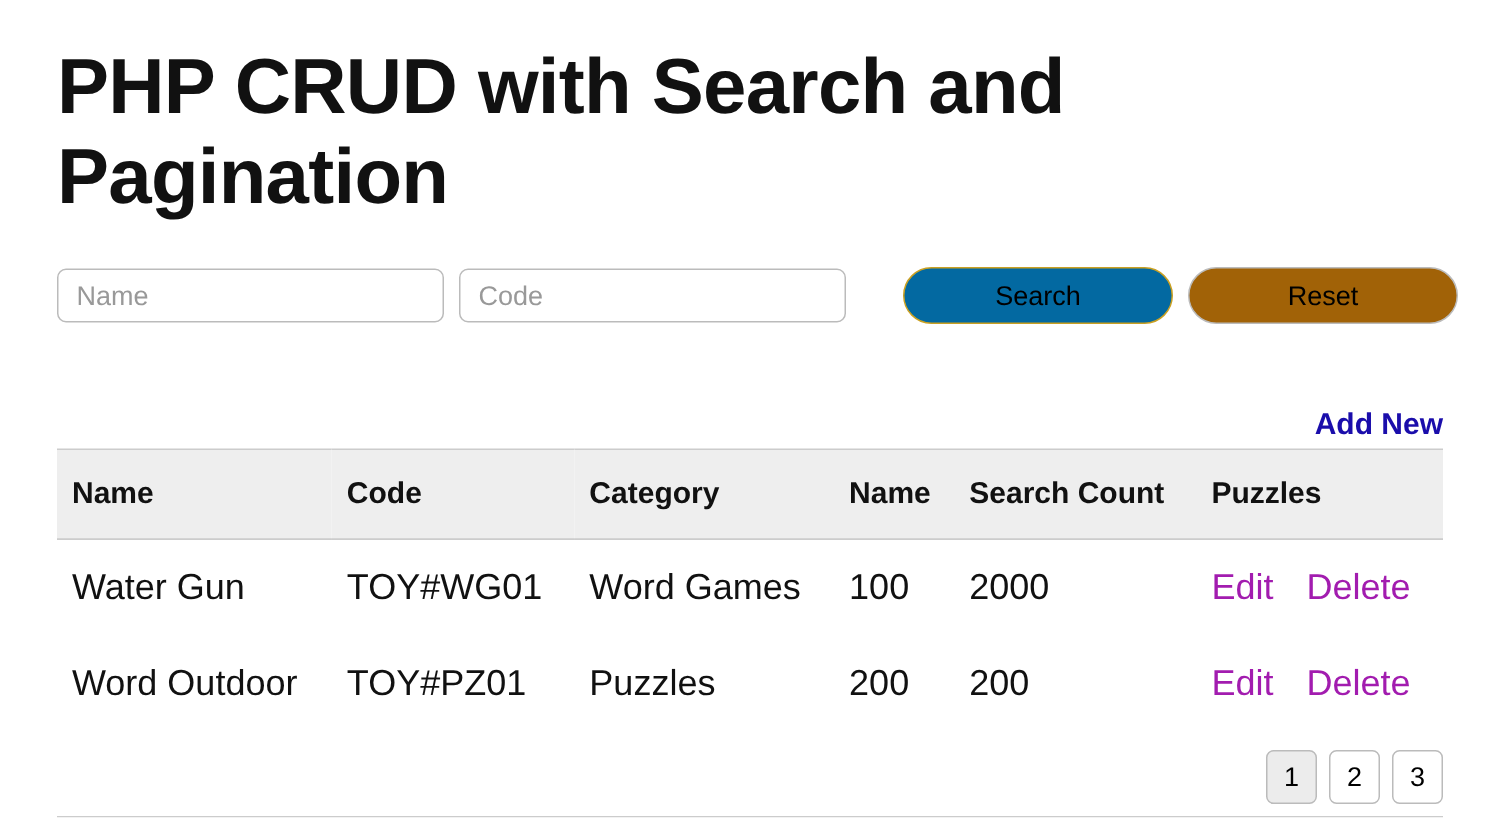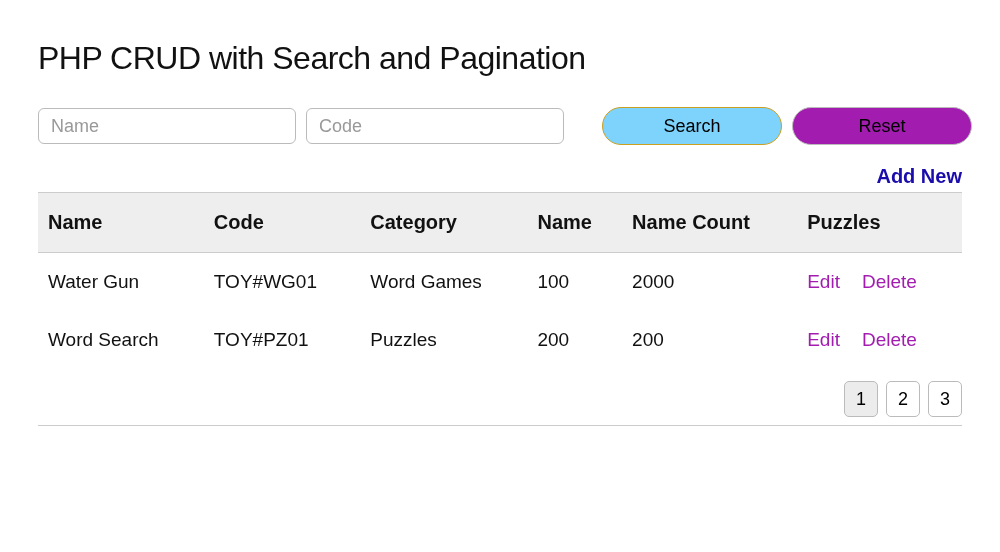--- a/index.html
+++ b/index.html
@@ -4,23 +4,23 @@
 <style>
   * { box-sizing: border-box; margin: 0; padding: 0; }
   body {
     font-family: -apple-system, BlinkMacSystemFont, "Segoe UI", Arial, sans-serif;
     background: #fff;
     color: #111;
     width: 1000px;
     padding: 0 38px;
   }
   h1 {
-    font-size: 32px;
-    font-weight: 400;
-    margin: 40px 0 30px 0;
+    font-size: 52px;
+    font-weight: 700;
+    margin: 28px 0 30px 0;
     letter-spacing: -0.5px;
   }
   .search-row {
     display: flex;
     align-items: center;
     gap: 10px;
     margin-bottom: 20px;
   }
   .search-input {
     height: 36px;
@@ -36,55 +36,56 @@
   .btn {
     height: 38px;
     border-radius: 20px;
     font-size: 18px;
     font-weight: 500;
     border: 1px solid #bbb;
     cursor: pointer;
     padding: 0 36px;
   }
   .btn-search {
-    background: #7dd3fc;
+    background: #0369a1;
     border-color: #caa022;
     flex: 0 0 180px;
   }
   .btn-reset {
-    background: #a21caf;
+    background: #a16207;
     flex: 0 0 180px;
   }
   .addnew-row {
     display: flex;
     justify-content: flex-end;
     margin: 10px 0 4px 0;
   }
   .addnew-link {
     color: #1a0dab;
     font-weight: 700;
     font-size: 20px;
     text-decoration: none;
     cursor: pointer;
+    margin-top: 36px;
   }
   table {
     width: 100%;
     border-collapse: collapse;
   }
   thead th {
     text-align: left;
     font-size: 20px;
     font-weight: 700;
     background: #eee;
     border-top: 1px solid #ccc;
     border-bottom: 1px solid #ccc;
     padding: 18px 10px;
   }
   tbody td {
-    font-size: 19px;
+    font-size: 24px;
     padding: 18px 10px;
     vertical-align: middle;
   }
   .action-cell { white-space: nowrap; }
   .action-link {
     color: #a21caf;
     text-decoration: none;
     cursor: pointer;
     margin-right: 22px;
   }
@@ -130,35 +131,35 @@
   <a class="addnew-link">Add New</a>
 </div>
 
 <table>
   <thead>
     <tr>
       <th>Name</th>
       <th>Code</th>
       <th>Category</th>
       <th>Name</th>
-      <th>Name Count</th>
+      <th>Search Count</th>
       <th>Puzzles</th>
     </tr>
   </thead>
   <tbody id="tbody">
       <tr>
         <td>Water Gun</td>
         <td>TOY#WG01</td>
         <td>Word Games</td>
         <td>100</td>
         <td>2000</td>
         <td class="action-cell"><a class="action-link">Edit</a><a class="action-link">Delete</a></td>
       </tr>
       <tr>
-        <td>Word Search</td>
+        <td>Word Outdoor</td>
         <td>TOY#PZ01</td>
         <td>Puzzles</td>
         <td>200</td>
         <td>200</td>
         <td class="action-cell"><a class="action-link">Edit</a><a class="action-link">Delete</a></td>
       </tr>
     </tbody>
 </table>
 
 <div class="pagination-row" id="pagination">

